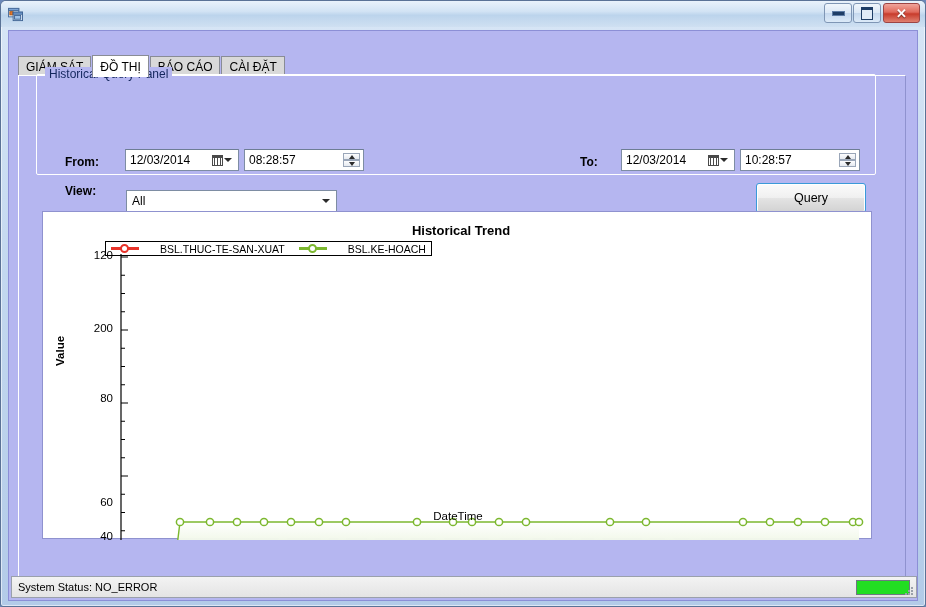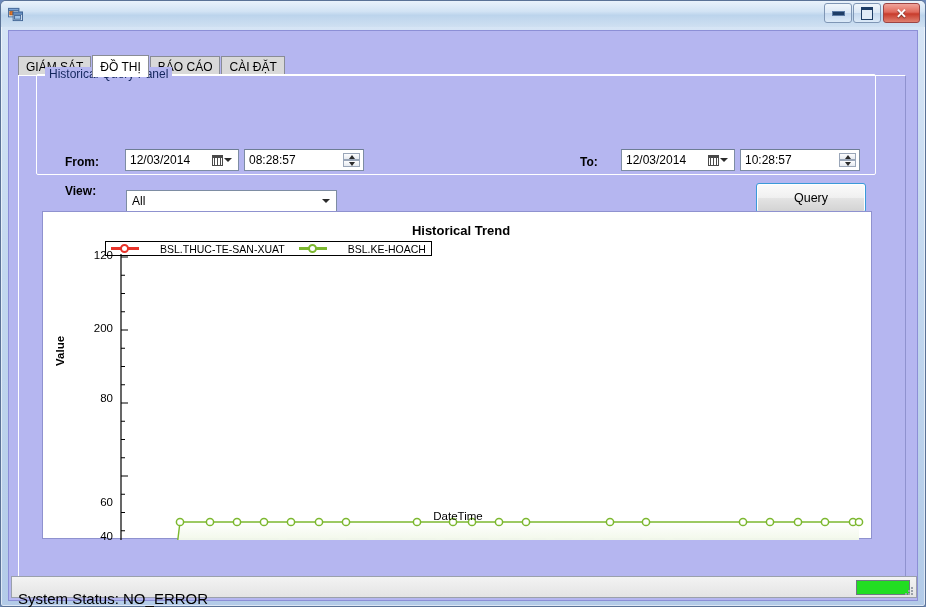--- a/index.html
+++ b/index.html
@@ -231,21 +231,21 @@
 
   
   #statusbar {
     position: absolute; left: 2px; bottom: 2px; width: 906px; height: 22px;
     box-sizing: border-box;
     background: linear-gradient(to bottom, #f3f3f3, #e4e4e4);
     border: 1px solid #9aa0ab;
   }
   #status-text {
     position: absolute; left: 6px; top: 4px;
-    font-size: 15px; color: #000; margin-top: 9px;
+    font-size: 11px; color: #000;
   }
   #status-led {
     position: absolute; right: 6px; top: 3px; width: 54px; height: 15px;
     box-sizing: border-box;
     border: 1px solid #6f7782;
   }
   #status-grip {
     position: absolute; right: 2px; bottom: 1px; width: 10px; height: 10px;
   }
 </style>

